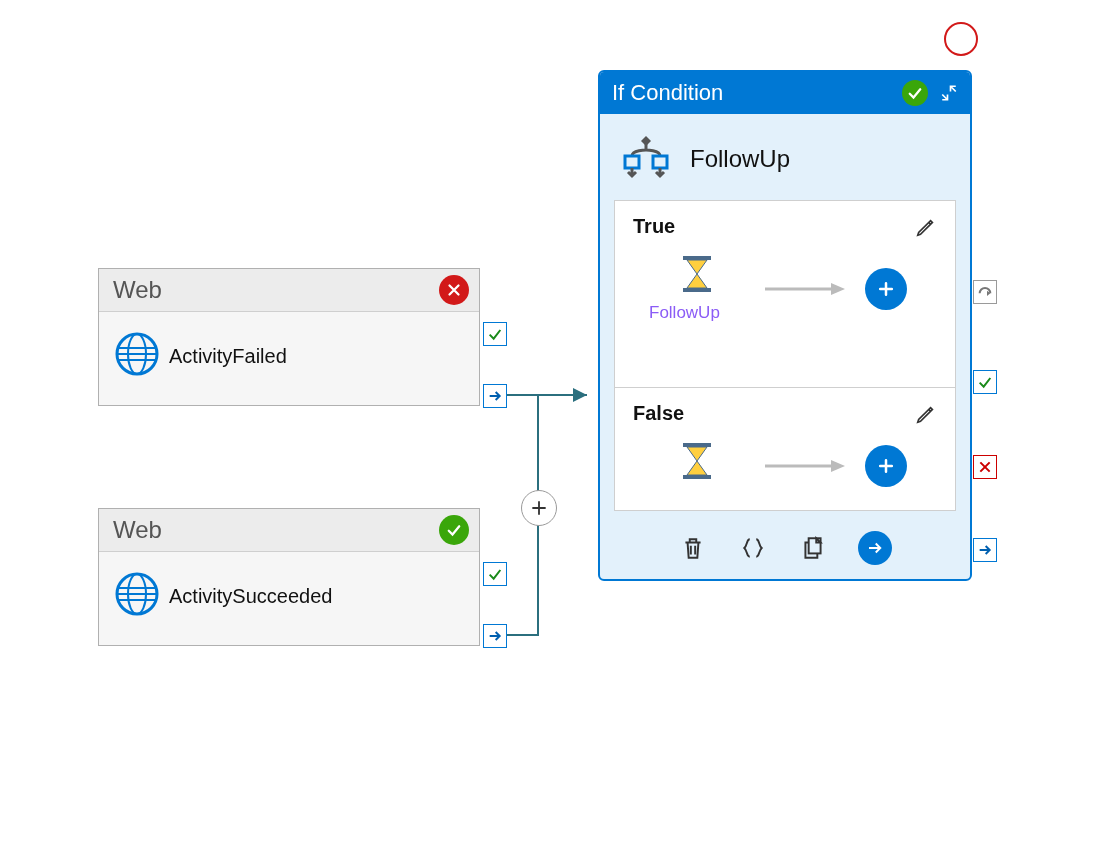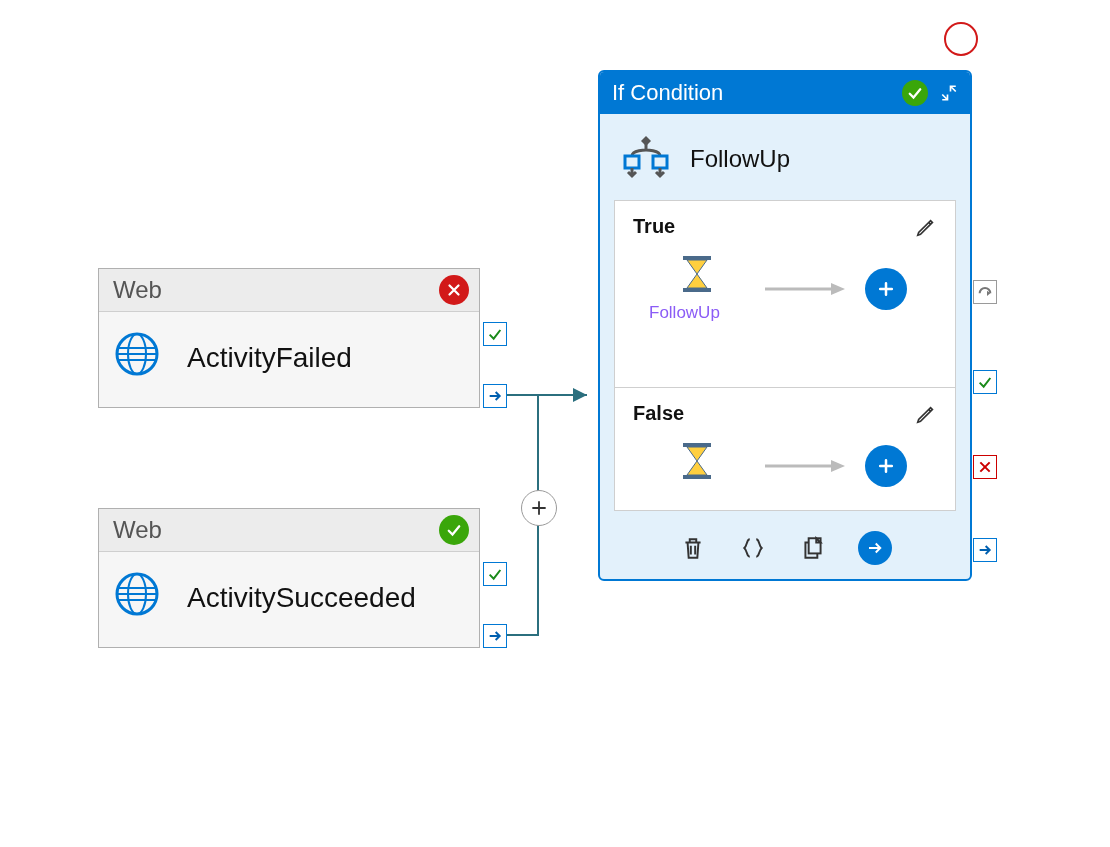--- a/index.html
+++ b/index.html
@@ -39,23 +39,23 @@
     justify-content: space-between;
     padding: 6px 10px 6px 14px;
     font-size: 24px;
     color: #555;
     border-bottom: 1px solid #cfcfcf;
     background: #ececec;
   }
   .activity-body {
     display: flex;
     align-items: center;
-    gap: 26px;
+    gap: 8px;
     padding: 18px 14px 22px 14px;
-    font-size: 28px;
+    font-size: 20px;
     color: #111;
     background: #f6f6f6;
   }
   .status-circle {
     width: 30px; height: 30px;
     border-radius: 50%;
     display: inline-flex;
     align-items: center;
     justify-content: center;
   }

